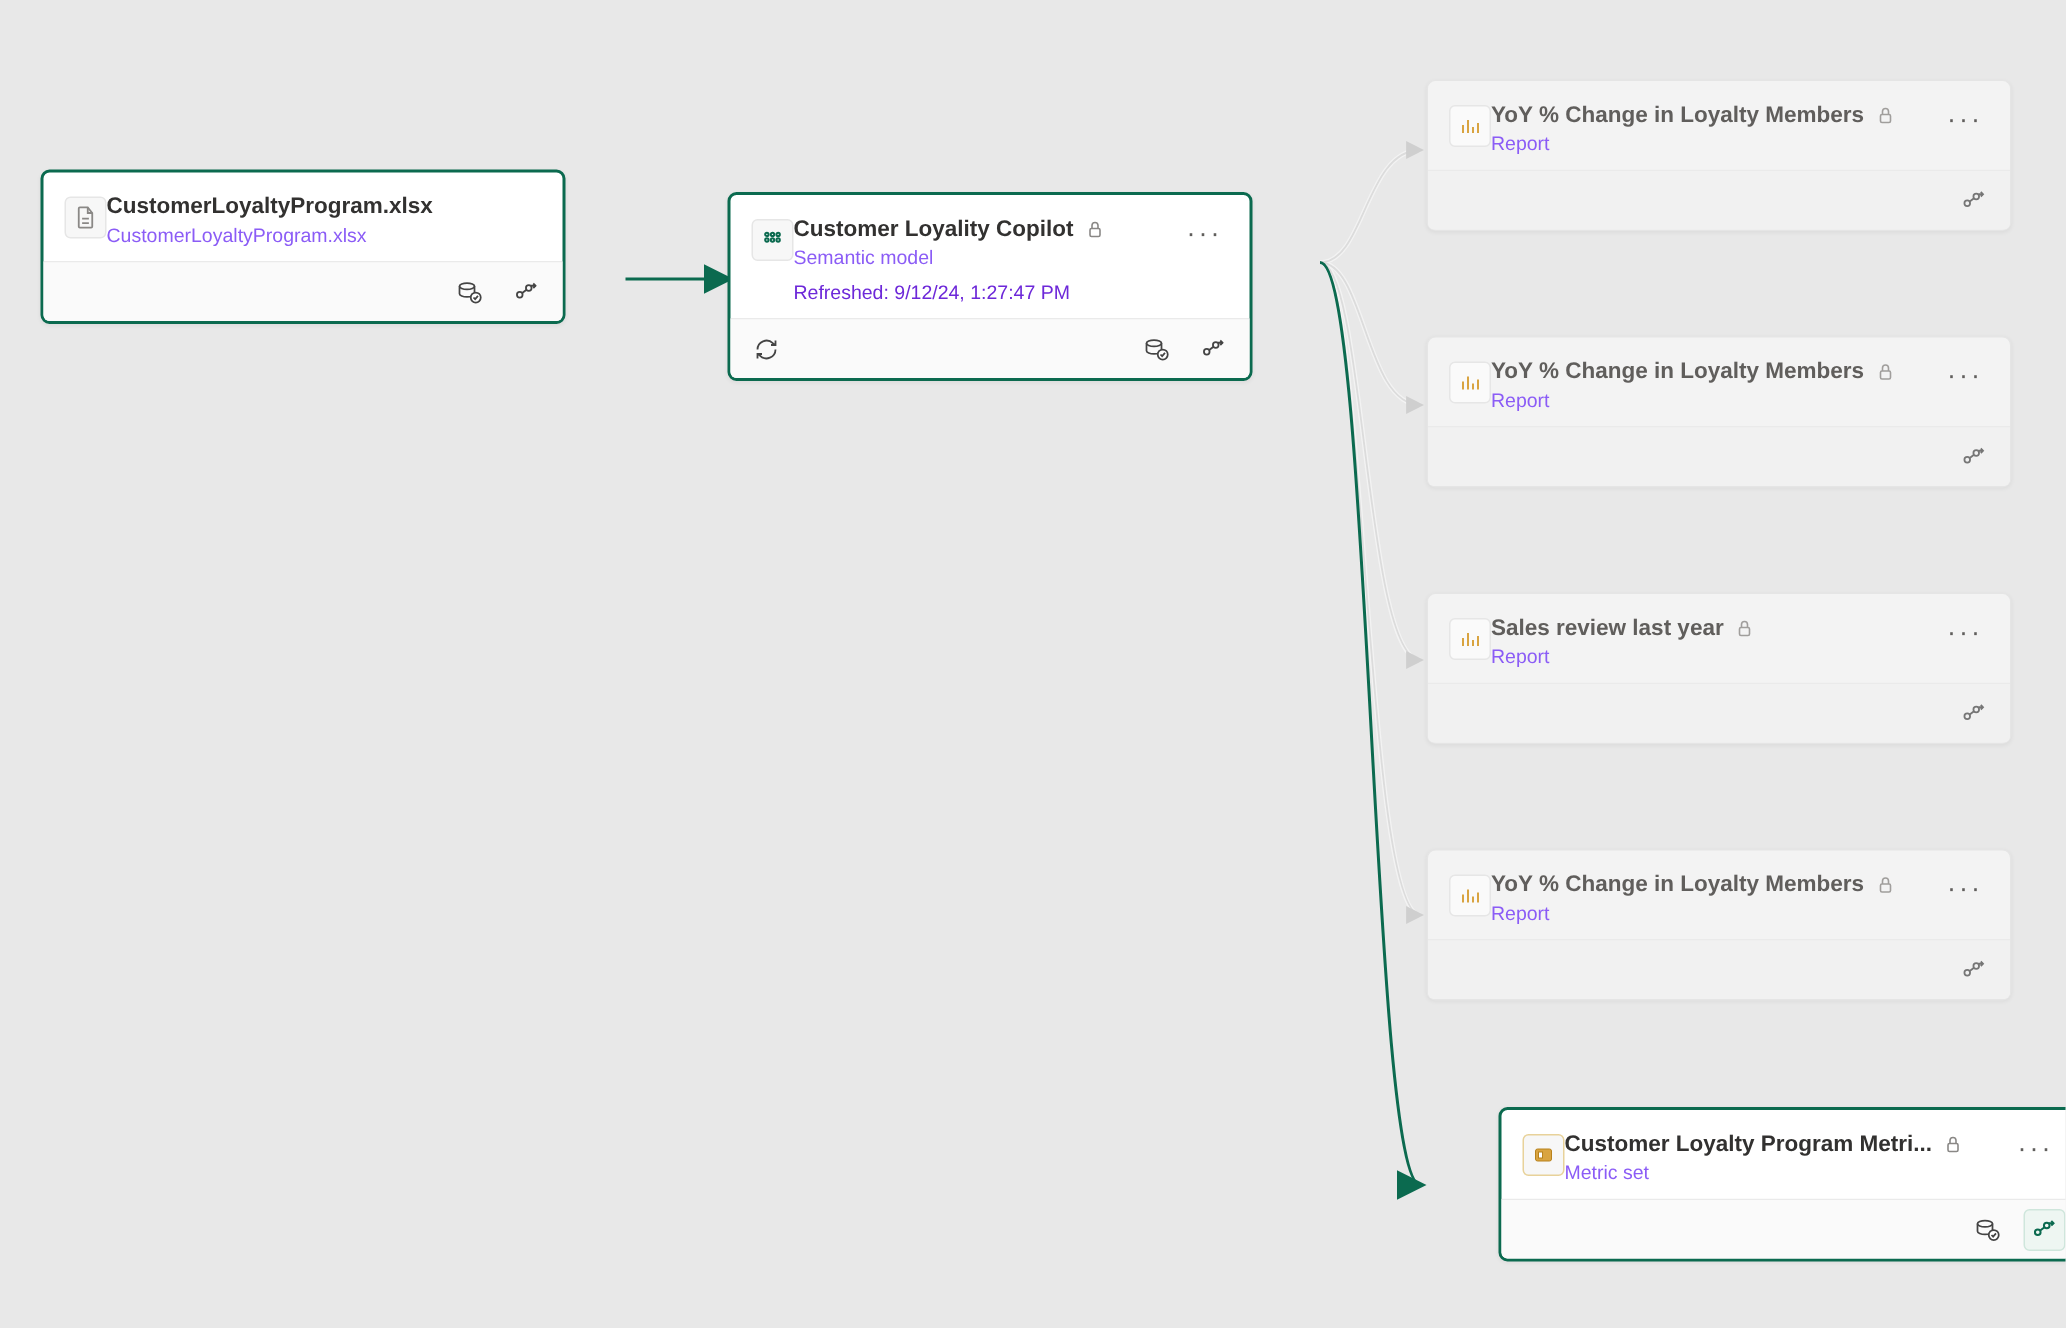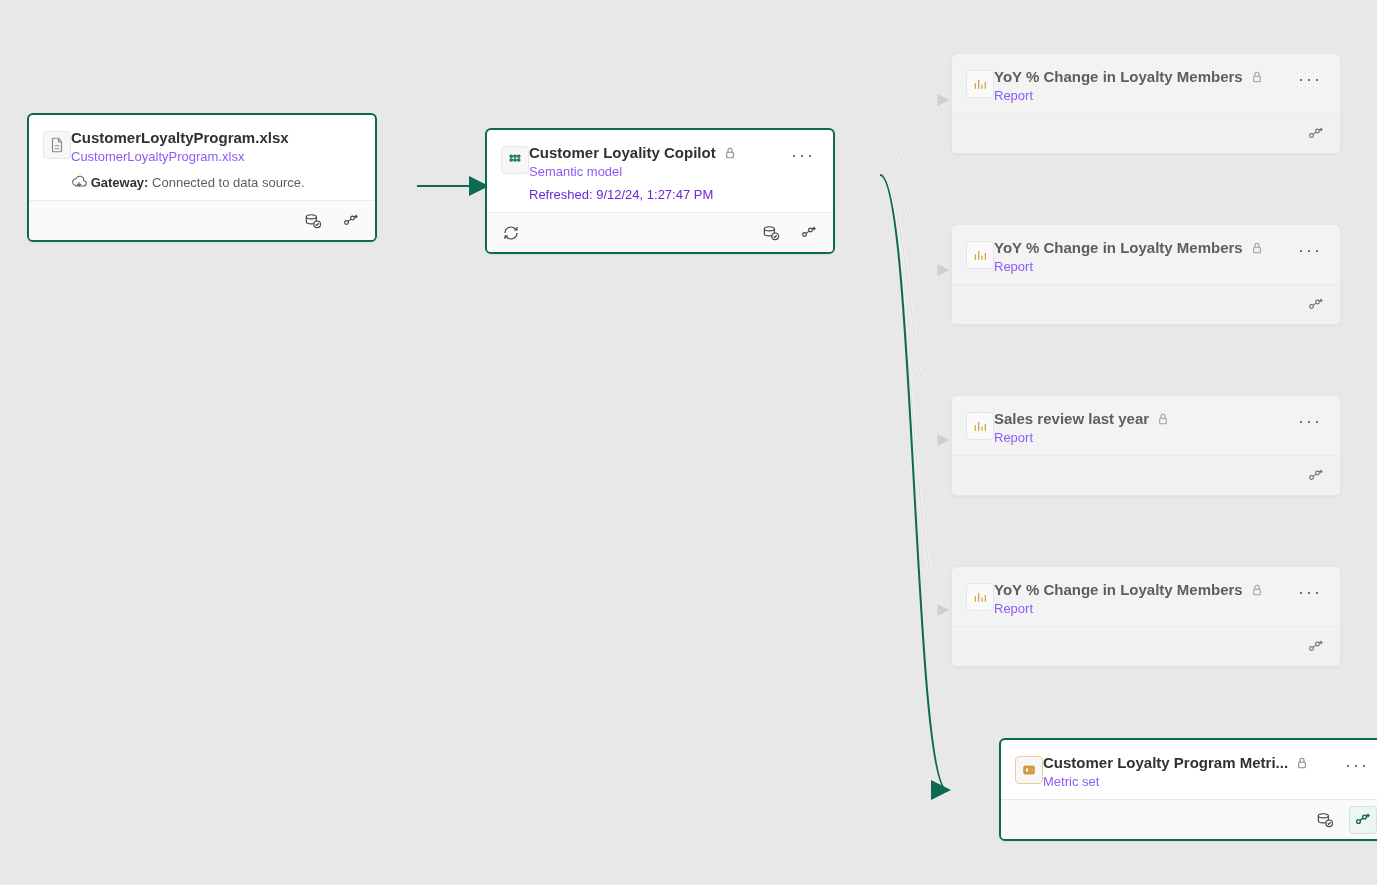--- a/index.html
+++ b/index.html
@@ -151,28 +151,20 @@
     <div class="iconbox">
       <svg class="i18" viewBox="0 0 24 24" fill="none" stroke="#8a8886" stroke-width="1.6">
           <path d="M14 3H7a1 1 0 0 0-1 1v16a1 1 0 0 0 1 1h10a1 1 0 0 0 1-1V8l-4-5z"></path>
           <path d="M14 3v5h4"></path>
           <path d="M9 13h6M9 17h6"></path>
         </svg>
     </div>
     <div class="titles">
       <div class="card-title">CustomerLoyaltyProgram.xlsx</div>
       <div class="card-sub">CustomerLoyaltyProgram.xlsx</div>
-      <div class="card-extra">
-        <svg class="i16" viewBox="0 0 24 24" fill="none" stroke="#605e5c" stroke-width="1.6" style="vertical-align:-3px">
-            <path d="M7 17a5 5 0 0 1 .5-9.97A6 6 0 0 1 19 10a4 4 0 0 1 0 8H7z"></path>
-            <path d="M12 12v6M9 15l3 3 3-3"></path>
-          </svg>
-        <span class="label">Gateway:</span>
-        <span>Connected to data source.</span>
-      </div>
     </div>
   </div>
   <div class="card-foot">
     <span class="foot-btn">
       <svg class="i20" viewBox="0 0 24 24" fill="none" stroke="#444" stroke-width="1.4">
           <ellipse cx="10" cy="7" rx="6" ry="2.5"></ellipse>
           <path d="M4 7v6c0 1.4 2.7 2.5 6 2.5s6-1.1 6-2.5V7"></path>
           <circle cx="17" cy="16" r="4" fill="#fff"></circle>
           <path d="M15.2 16l1.3 1.3 2.3-2.6"></path>
         </svg>

